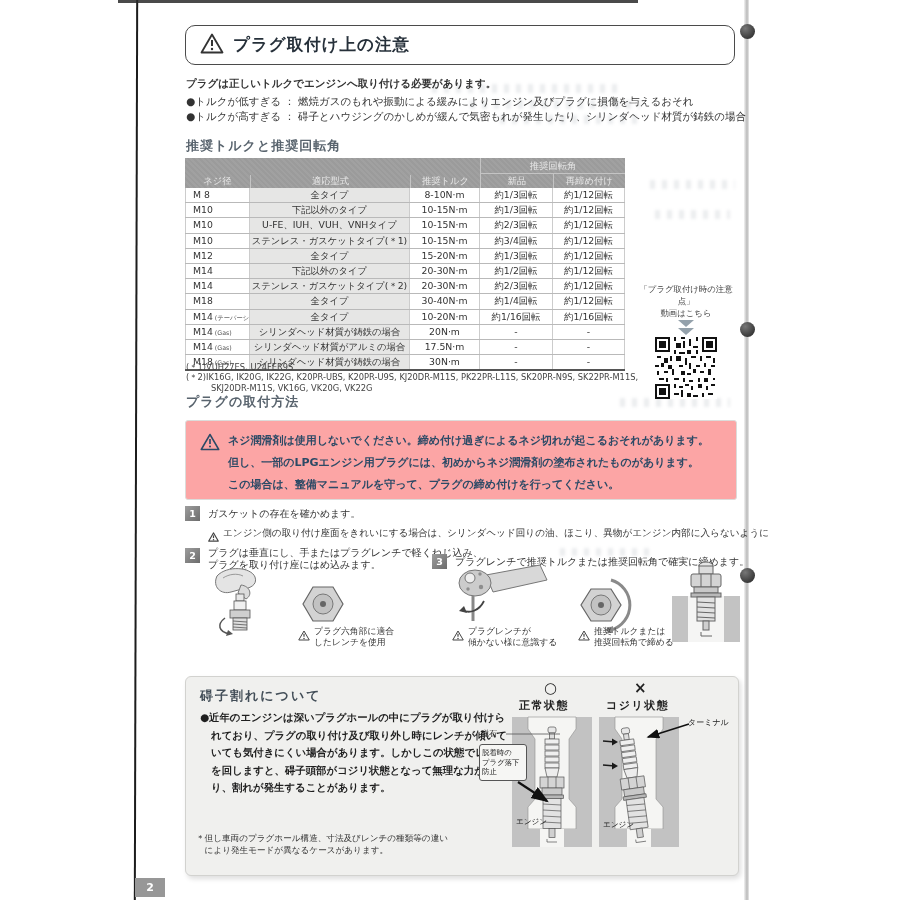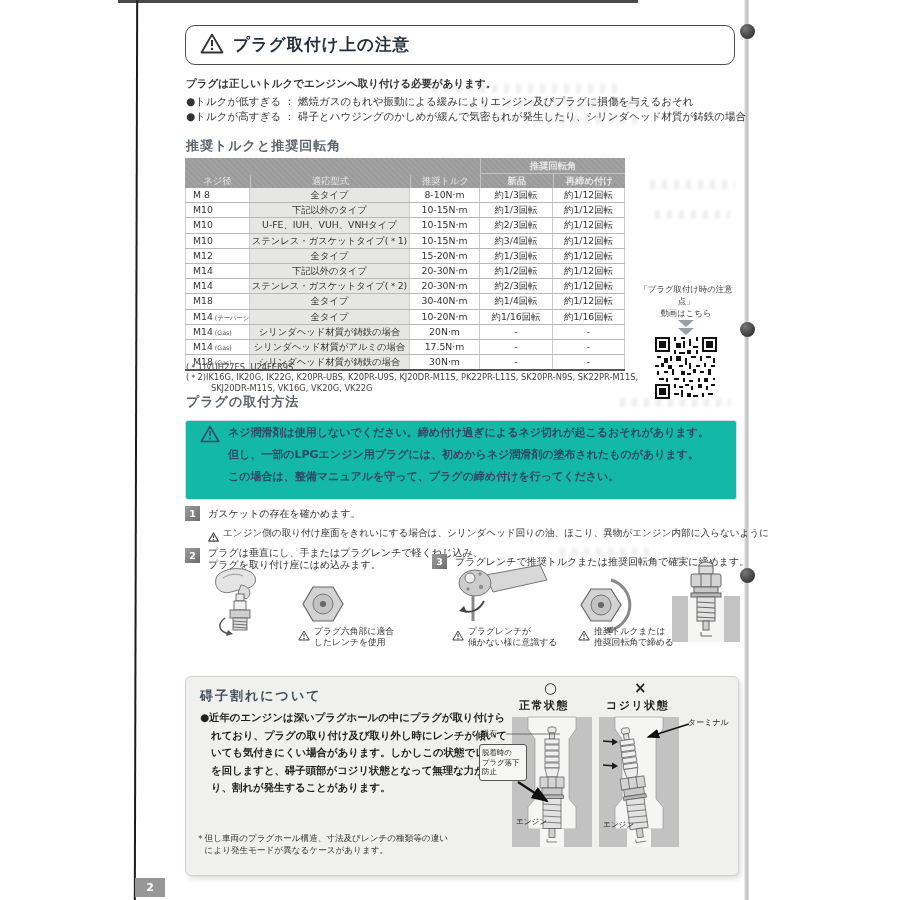--- a/index.html
+++ b/index.html
@@ -29,22 +29,22 @@
   .hc2-bot{display:flex;height:14px;line-height:14px;text-align:center;}
   .hc2-bot div{box-sizing:border-box;}
   .tr{display:flex;height:14.2px;line-height:14.2px;border-bottom:1px solid #b9b9b9;background:#fff;}
   .tr:last-child{border-bottom:2px solid #555;}
   .td{box-sizing:border-box;border-right:1px solid #ccc;text-align:center;overflow:hidden;white-space:nowrap;}
   .td.c1{border-left:1px solid #ccc;text-align:left;padding-left:7px;}
   .td.c2{background:#e6e6e5;}
   .note{font-size:6.3px;color:#555;margin-left:2px;}
   .fnote{font-size:8.3px;color:#444;line-height:10.5px;}
   
-  .warn-box{left:185px;top:420px;width:552px;height:80px;background:#14b8a6;border:1px solid #dcdcda;
-            border-radius:3px;box-sizing:border-box;padding:1px 0 0 14px;}
+  .warn-box{left:185px;top:420px;width:552px;height:80px;background:#fca5a5;border:1px solid #dcdcda;
+            border-radius:3px;box-sizing:border-box;padding:9px 0 0 14px;}
   .warn-line{font-size:11px;font-weight:bold;color:#2c4a66;line-height:22px;}
   .stepnum{width:15px;height:15px;background:linear-gradient(135deg,#9d9d9d,#6c6c6c);color:#fff;
            font-size:9.5px;font-weight:bold;text-align:center;line-height:15px;}
   .step-txt{font-size:10px;color:#333;line-height:11.5px;}
   .cap{font-size:8.8px;color:#333;line-height:10.5px;}
   .wicon{display:inline-block;vertical-align:top;}
   
   .qr-cap{font-size:8.4px;color:#3a3a3a;text-align:center;line-height:12px;}
   .chev{width:0;height:0;border-left:8px solid transparent;border-right:8px solid transparent;
         border-top:7px solid #94a1ab;margin:1px auto;}
@@ -99,21 +99,21 @@
   <div class="abs body-txt" style="left:186px;top:95px;">●トルクが低すぎる ： 燃焼ガスのもれや振動による緩みによりエンジン及びプラグに損傷を与えるおそれ</div>
   <div class="abs body-txt" style="left:186px;top:110px;">●トルクが高すぎる ： 碍子とハウジングのかしめが緩んで気密もれが発生したり、シリンダヘッド材質が鋳鉄の場合</div>
 
   <div class="abs sec-head" style="left:186px;top:137px;">推奨トルクと推奨回転角</div>
 
   <div class="abs tbl">
     <div class="tbl-head">
       <div class="hc" style="width:65px;">ネジ径</div>
       <div class="hc" style="width:160px;">適応型式</div>
       <div class="hc" style="width:70px;">推奨トルク</div>
-      <div style="width:145px;border-left:1px solid #c4c4c4;box-sizing:border-box;font-weight:bold;">
+      <div style="width:145px;border-left:1px solid #c4c4c4;box-sizing:border-box;">
         <div class="hc2-top">推奨回転角</div>
         <div class="hc2-bot">
           <div style="width:73px;border-right:1px solid #c4c4c4;">新品</div>
           <div style="width:72px;">再締め付け</div>
         </div>
       </div>
     </div>
     <div>
       <div class="tr">
           <span class="td c1" style="width:65px;"><span>M 8</span><span class="note"></span></span>

